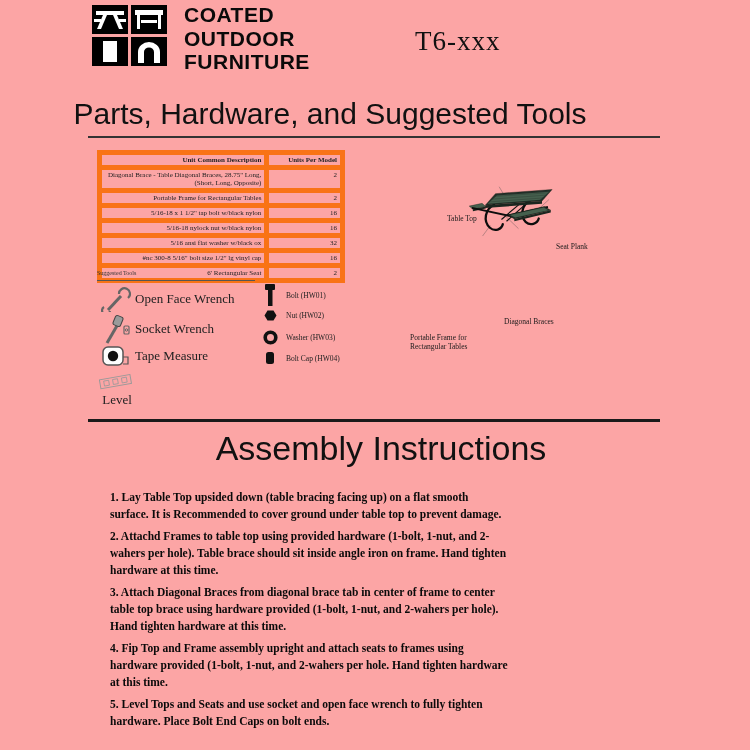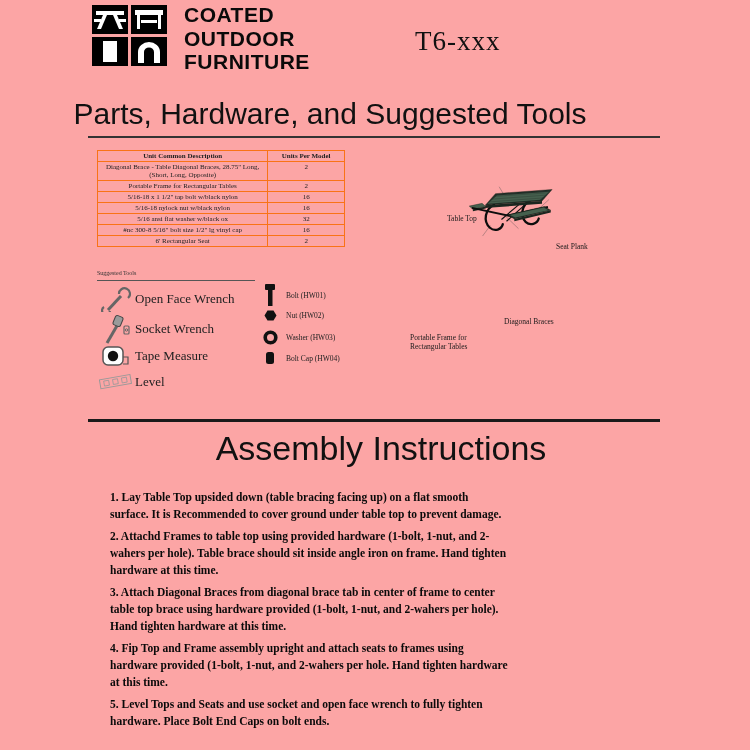--- a/index.html
+++ b/index.html
@@ -20,21 +20,21 @@
   .parts-title { position:absolute; left:0; right:90px; top:97px; text-align:center;
                  font-family:"Liberation Sans", sans-serif; font-size:30px; color:#111; }
   .rule-1 { position:absolute; left:88px; top:136px; width:572px; height:2px; background:#333; }
   .rule-2 { position:absolute; left:88px; top:419px; width:572px; height:3px; background:#1a1a1a; }
   .assembly-title { position:absolute; left:12px; right:0; top:429px; text-align:center;
                     font-family:"Liberation Sans", sans-serif; font-size:34px; color:#111; }
 
   
   .parts-table { position:absolute; left:97px; top:150px; width:248px;
                  border-collapse:collapse; font-size:7px; color:#222; }
-  .parts-table th, .parts-table td { border:1px solid #f97316; padding:1px 3px; vertical-align:top; text-align:center; }
+  .parts-table th, .parts-table td { border:5px solid #f97316; padding:1px 3px; vertical-align:top; text-align:right; }
   .parts-table th { font-weight:bold; font-size:7px; }
   .parts-table .col-desc { width:171px; }
   .parts-table .col-units { width:77px; }
 
   
   .tools-title { position:absolute; left:97px; top:270px; font-size:6px; color:#333; }
   .tools-underline { position:absolute; left:97px; top:280px; width:158px; height:1px; background:#555; }
   .tool-row { position:absolute; left:99px; display:flex; align-items:center; }
   .tool-icon { width:34px; display:flex; justify-content:center; }
   .tool-label { font-size:13px; color:#222; margin-left:2px; }
@@ -174,21 +174,21 @@
   <div class="tool-row" style="top:344px;">
     <span class="tool-icon">
       <svg width="28" height="24" viewBox="0 0 28 24">
         <rect x="1" y="3" width="20" height="18" rx="5" fill="#fdfdfd" stroke="#555" stroke-width="1.5"></rect>
         <circle cx="11" cy="12" r="5.2" fill="#111"></circle>
         <path d="M21 13 h5 v7 h-5" fill="none" stroke="#555" stroke-width="1.2"></path>
       </svg>
     </span>
     <span class="tool-label">Tape Measure</span>
   </div>
-  <div class="tool-row" style="top:372px;">
+  <div class="tool-row" style="top:372px;flex-direction:column;">
     <span class="tool-icon">
       <svg width="34" height="20" viewBox="0 0 34 20" fill="none" stroke="#999">
         <g transform="rotate(-10 17 10)">
           <rect x="1" y="5" width="31" height="9" stroke-width="1"></rect>
           <rect x="5" y="7" width="5" height="5" stroke-width="0.8"></rect>
           <rect x="14" y="7" width="5" height="5" stroke-width="0.8"></rect>
           <rect x="23" y="7" width="5" height="5" stroke-width="0.8"></rect>
         </g>
       </svg>
     </span>

